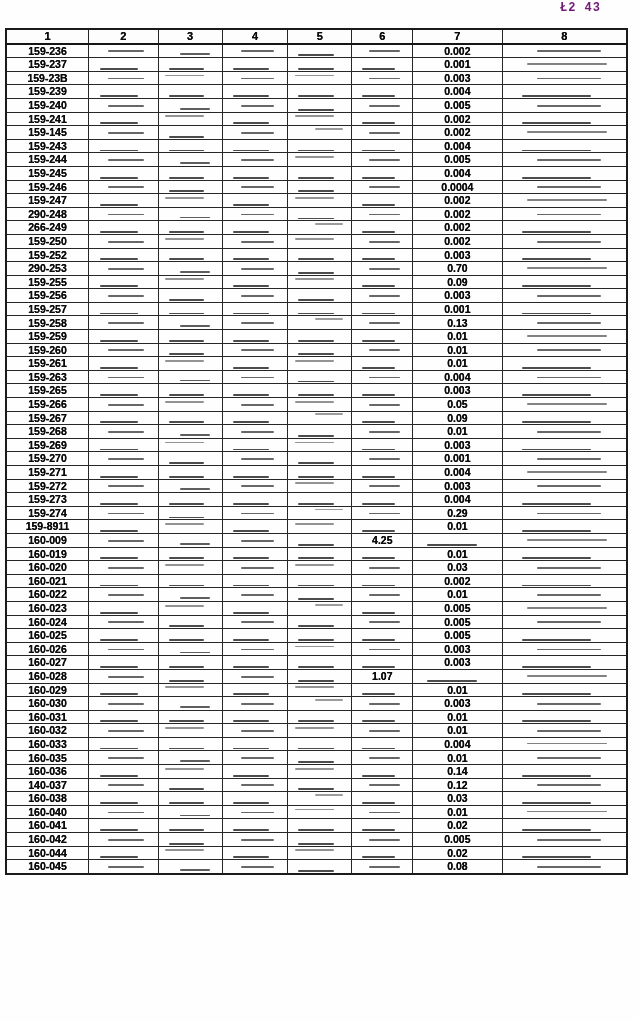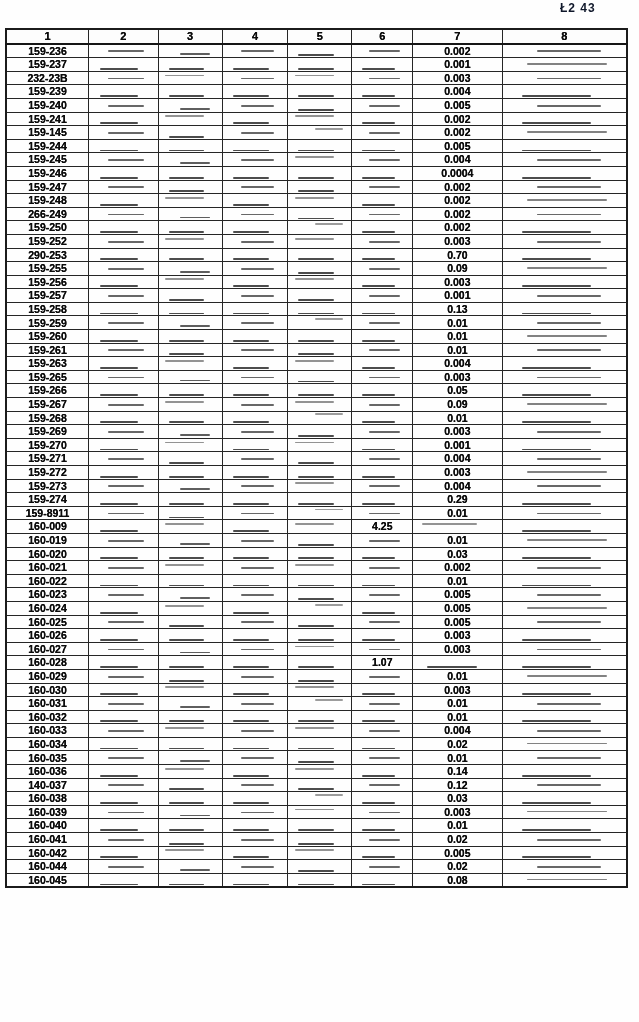--- a/index.html
+++ b/index.html
@@ -8,22 +8,22 @@
     background:#ffffff;
     font-family:"Liberation Sans",sans-serif;
     position:relative;
     overflow:hidden;
   }
   .page{
     position:relative;width:639px;height:1022px;background:#fefefe;
   }
   .corner-label{
     position:absolute;top:1px;left:560px;
-    font-family:Liberation Sans, sans-serif;
-    font-weight:700;font-size:12px;letter-spacing:1px;color:#0f172a;
+    font-family:Liberation Mono, monospace;
+    font-weight:700;font-size:12px;letter-spacing:1px;color:#701a75;
     white-space:nowrap;
   }
   table.scan{
     position:absolute;left:5px;top:28px;width:623px;
     border-collapse:collapse;table-layout:fixed;
     border:2px solid #1b1b1b;
   }
   table.scan th, table.scan td{
     border:1.6px solid #262626;
     height:12.6px;
@@ -103,21 +103,21 @@
           <td class="label">159-237</td>
           <td class="blank"></td>
           <td class="blank"></td>
           <td class="blank"></td>
           <td class="blank"></td>
           <td class="blank"></td>
           <td>0.001</td>
           <td class="blank"></td>
         </tr>
         <tr>
-          <td class="label">232-23B</td>
+          <td class="label">159-23B</td>
           <td class="blank"></td>
           <td class="blank"></td>
           <td class="blank"></td>
           <td class="blank"></td>
           <td class="blank"></td>
           <td>0.003</td>
           <td class="blank"></td>
         </tr>
         <tr>
           <td class="label">159-239</td>
@@ -153,20 +153,30 @@
           <td class="label">159-145</td>
           <td class="blank"></td>
           <td class="blank"></td>
           <td class="blank"></td>
           <td class="blank"></td>
           <td class="blank"></td>
           <td>0.002</td>
           <td class="blank"></td>
         </tr>
         <tr>
+          <td class="label">159-243</td>
+          <td class="blank"></td>
+          <td class="blank"></td>
+          <td class="blank"></td>
+          <td class="blank"></td>
+          <td class="blank"></td>
+          <td>0.004</td>
+          <td class="blank"></td>
+        </tr>
+        <tr>
           <td class="label">159-244</td>
           <td class="blank"></td>
           <td class="blank"></td>
           <td class="blank"></td>
           <td class="blank"></td>
           <td class="blank"></td>
           <td>0.005</td>
           <td class="blank"></td>
         </tr>
         <tr>
@@ -193,21 +203,21 @@
           <td class="label">159-247</td>
           <td class="blank"></td>
           <td class="blank"></td>
           <td class="blank"></td>
           <td class="blank"></td>
           <td class="blank"></td>
           <td>0.002</td>
           <td class="blank"></td>
         </tr>
         <tr>
-          <td class="label">159-248</td>
+          <td class="label">290-248</td>
           <td class="blank"></td>
           <td class="blank"></td>
           <td class="blank"></td>
           <td class="blank"></td>
           <td class="blank"></td>
           <td>0.002</td>
           <td class="blank"></td>
         </tr>
         <tr>
           <td class="label">266-249</td>
@@ -593,30 +603,20 @@
           <td class="label">160-033</td>
           <td class="blank"></td>
           <td class="blank"></td>
           <td class="blank"></td>
           <td class="blank"></td>
           <td class="blank"></td>
           <td>0.004</td>
           <td class="blank"></td>
         </tr>
         <tr>
-          <td class="label">160-034</td>
-          <td class="blank"></td>
-          <td class="blank"></td>
-          <td class="blank"></td>
-          <td class="blank"></td>
-          <td class="blank"></td>
-          <td>0.02</td>
-          <td class="blank"></td>
-        </tr>
-        <tr>
           <td class="label">160-035</td>
           <td class="blank"></td>
           <td class="blank"></td>
           <td class="blank"></td>
           <td class="blank"></td>
           <td class="blank"></td>
           <td>0.01</td>
           <td class="blank"></td>
         </tr>
         <tr>
@@ -640,30 +640,20 @@
           <td class="blank"></td>
         </tr>
         <tr>
           <td class="label">160-038</td>
           <td class="blank"></td>
           <td class="blank"></td>
           <td class="blank"></td>
           <td class="blank"></td>
           <td class="blank"></td>
           <td>0.03</td>
-          <td class="blank"></td>
-        </tr>
-        <tr>
-          <td class="label">160-039</td>
-          <td class="blank"></td>
-          <td class="blank"></td>
-          <td class="blank"></td>
-          <td class="blank"></td>
-          <td class="blank"></td>
-          <td>0.003</td>
           <td class="blank"></td>
         </tr>
         <tr>
           <td class="label">160-040</td>
           <td class="blank"></td>
           <td class="blank"></td>
           <td class="blank"></td>
           <td class="blank"></td>
           <td class="blank"></td>
           <td>0.01</td>

